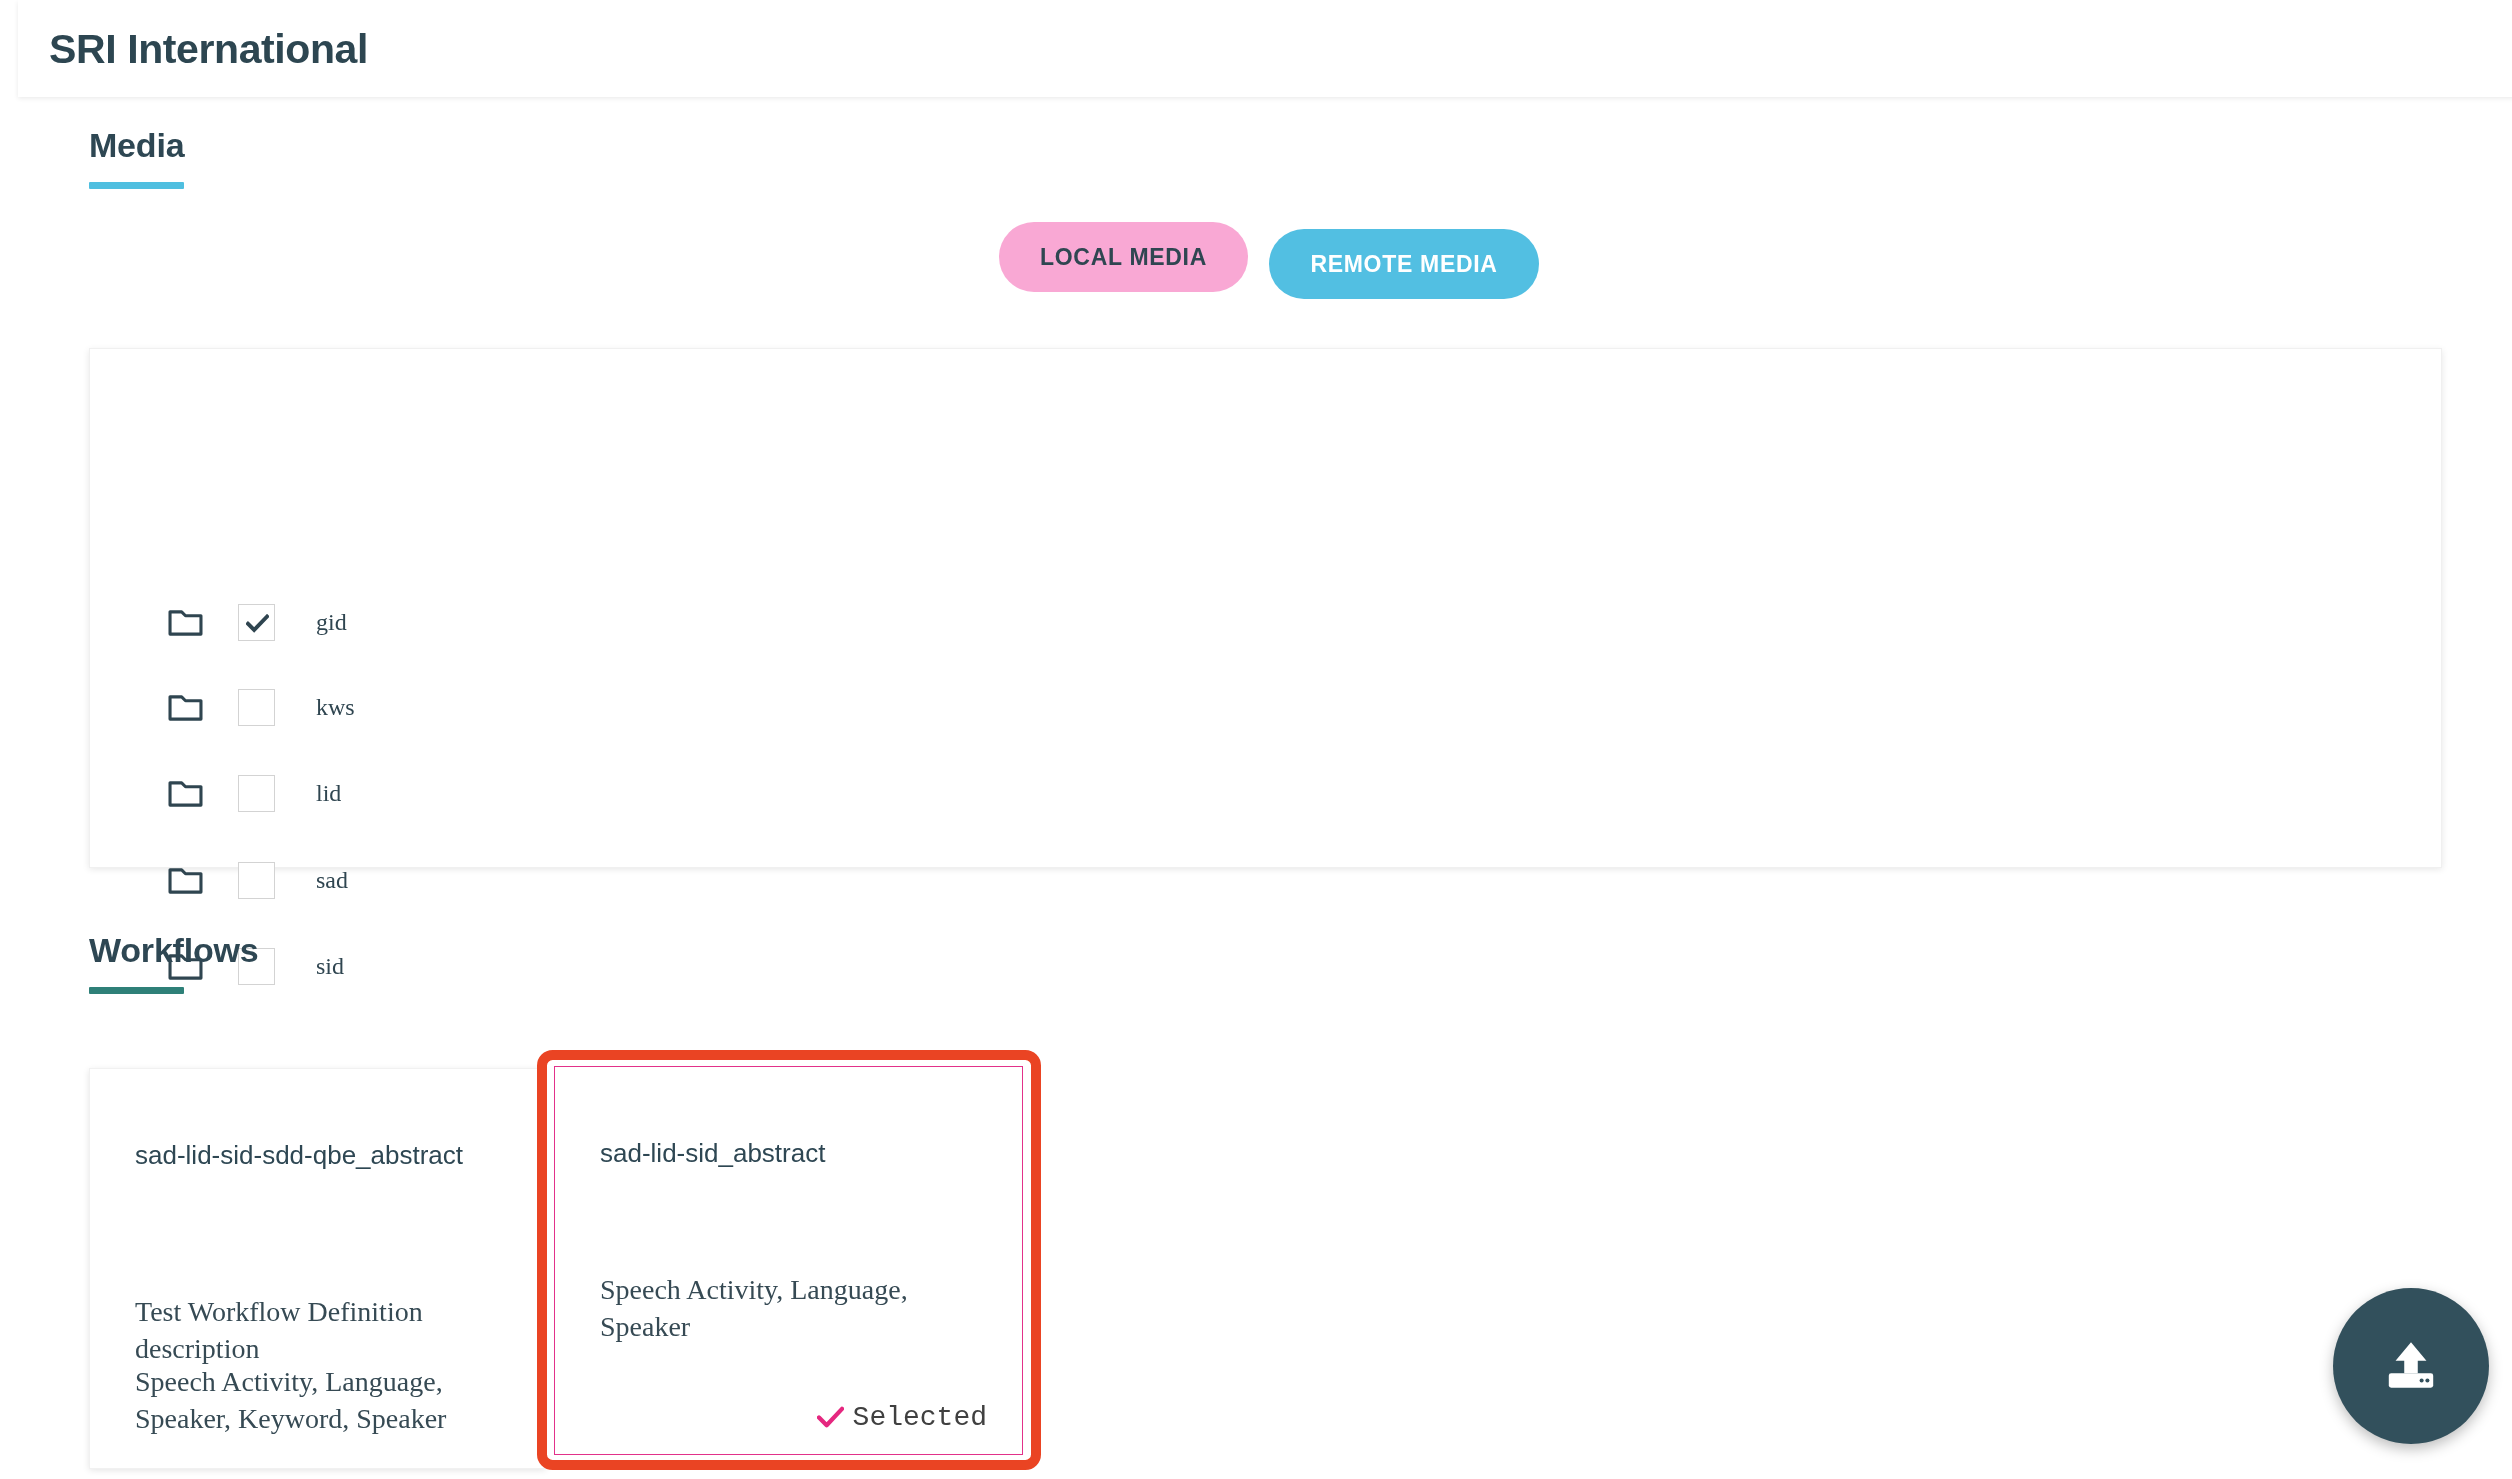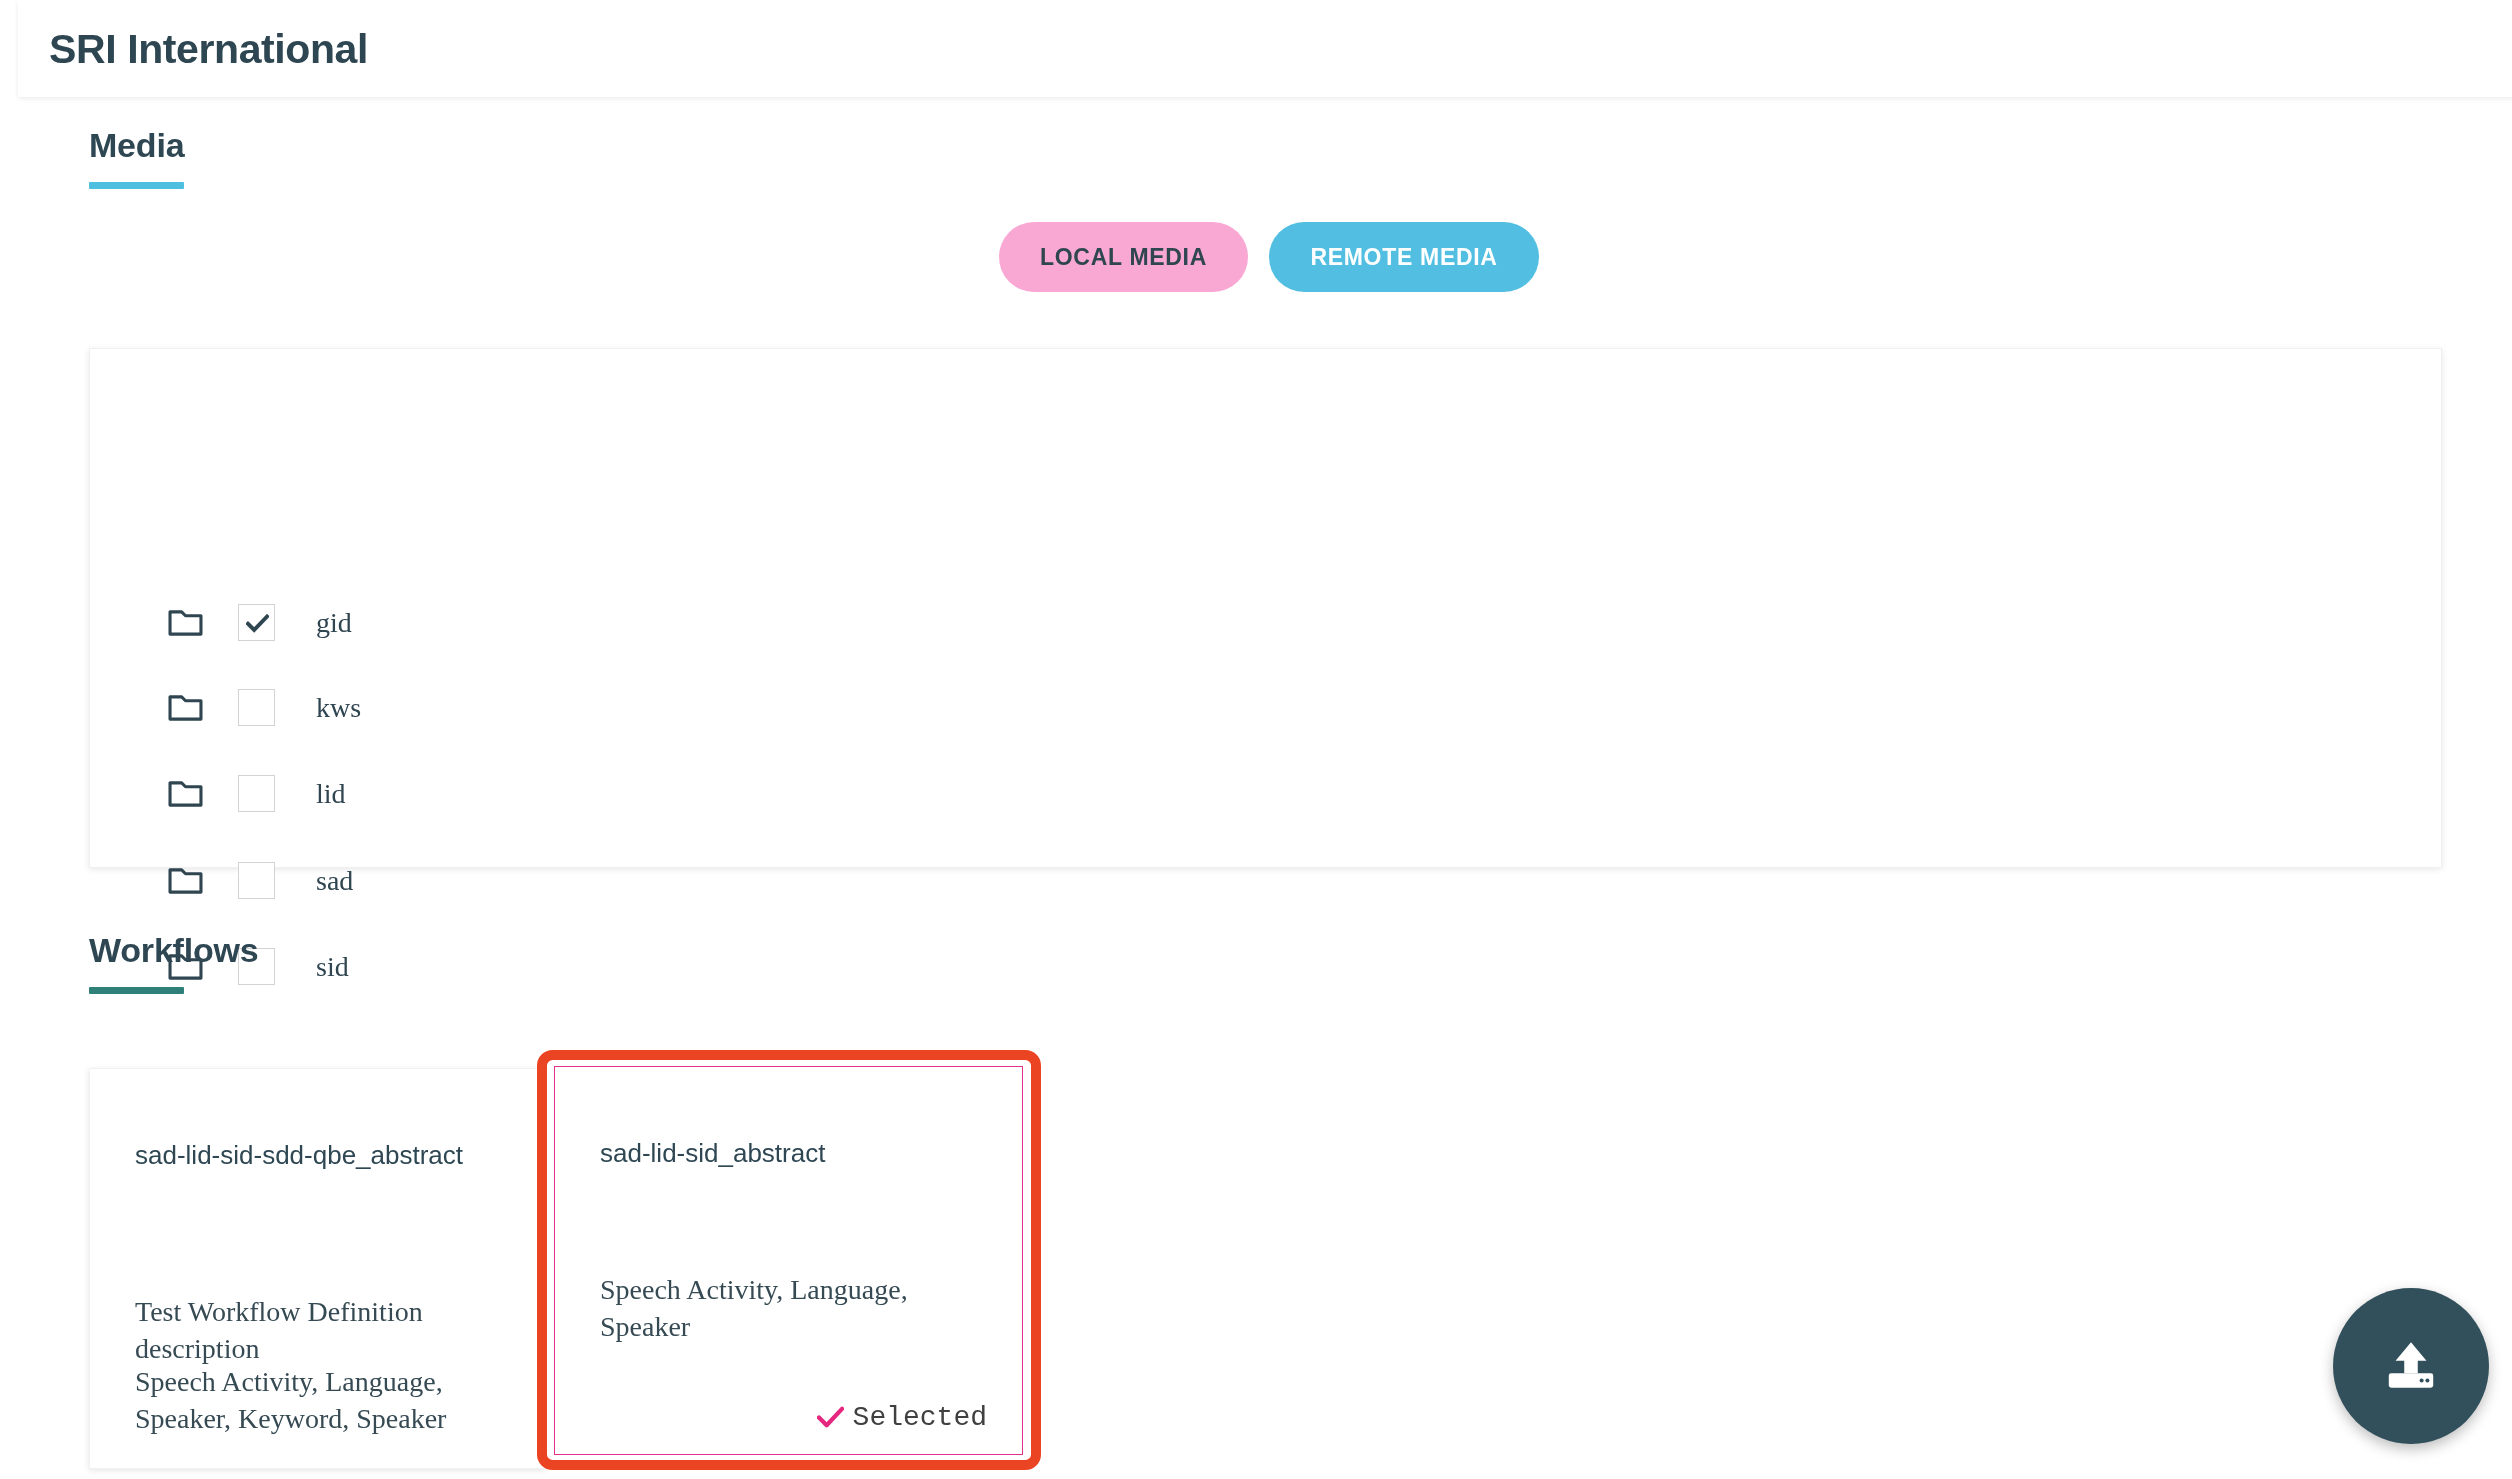--- a/index.html
+++ b/index.html
@@ -77,21 +77,21 @@
     font-size: 23px;
     font-weight: 700;
     letter-spacing: 0.7px;
     cursor: pointer;
     white-space: nowrap;
     display: flex;
     align-items: center;
     justify-content: center;
   }
   .pill.inactive { background: #f9a8d4; color: #2f4651; }
-  .pill.active   { background: #52bfe2; color: #ffffff; }
+  .pill.active   { background: #52bfe2; color: #ffffff; margin-top: 7px; }
 
   
   .media-panel {
     position: absolute;
     left: 89px;
     top: 348px;
     width: 2353px;
     height: 520px;
     background: #ffffff;
     border: 1px solid #f0f0f0;
@@ -119,21 +119,21 @@
     border: 1px solid #d3d3d3;
     background: #ffffff;
     flex: 0 0 auto;
     position: relative;
     cursor: pointer;
   }
   .chk svg { position: absolute; left: 6.8px; top: 8.8px; }
   .folder-label {
     margin-left: 41px;
     font-family: "Liberation Serif", serif;
-    font-size: 28px;
+    font-size: 24px;
     color: #2f4550;
     white-space: nowrap;
   }
 
   
   .wf-card {
     position: absolute;
     background: #ffffff;
     border: 1px solid #f1f1f1;
     box-shadow: 0 1.9px 6.8px rgba(0,0,0,0.11);

